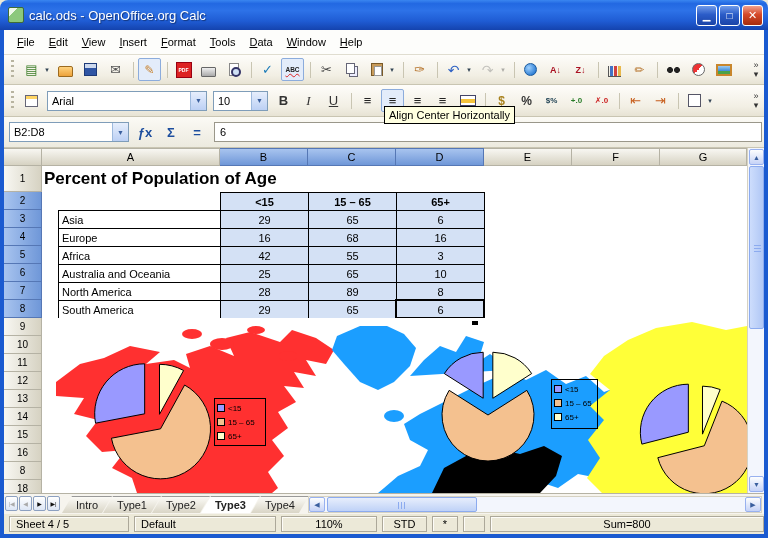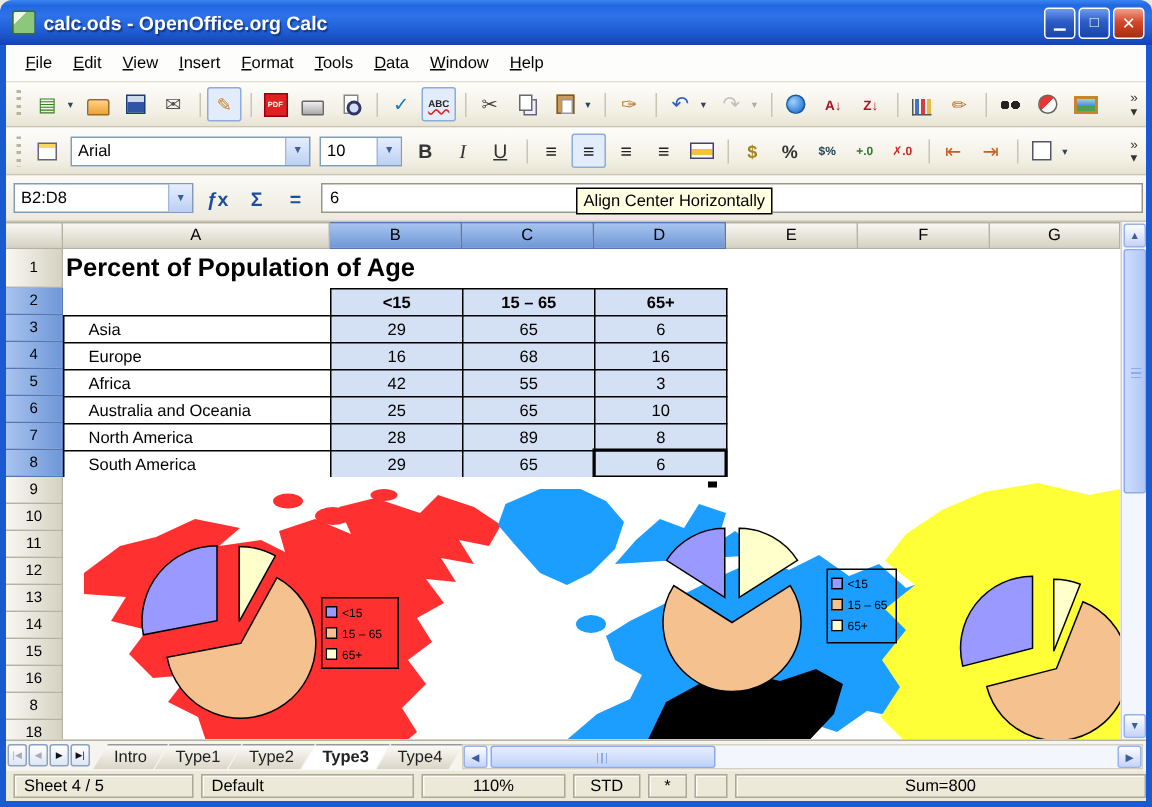--- a/index.html
+++ b/index.html
@@ -5,21 +5,21 @@
   * { margin:0; padding:0; box-sizing:border-box; }
   html,body { width:768px; height:538px; font-family:"Liberation Sans","DejaVu Sans",sans-serif; }
   .win { position:relative; width:768px; height:538px; background:#ece9d8; overflow:hidden; }
 
   
   .titlebar { position:absolute; left:0; top:0; width:768px; height:30px;
     background:linear-gradient(180deg,#3a86f0 0%,#2268e2 12%,#2d72e8 35%,#1f5cd4 70%,#1443ae 100%);
     border-radius:8px 8px 0 0; display:flex; align-items:center; padding:0 5px; }
   .app-icon { width:16px; height:16px; margin:0 5px 0 3px;
     background:linear-gradient(135deg,#eef8ea 0 30%,#8cc87c 30%); border:1px solid #3f6b38; border-radius:2px; }
-  .title-text { color:#fff; font-weight:bold; font-size:13px; text-shadow:1px 1px 1px #12347a; flex:1; }
+  .title-text { color:#fff; font-weight:normal; font-size:13px; text-shadow:1px 1px 1px #12347a; flex:1; }
   .winbtns { display:flex; gap:2px; }
   .wbtn { width:21px; height:21px; border:1px solid #fff; border-radius:3px; color:#fff; font-size:10px;
     display:flex; align-items:center; justify-content:center;
     background:linear-gradient(#6f9bea,#2b5cc8 45%,#1a44a8); }
   .wbtn.close { background:linear-gradient(#f0a08c,#d6492a 45%,#a62c0e); font-size:11px; font-weight:bold; }
   .b-left,.b-right,.b-bottom { position:absolute; background:#1a5ad0; }
   .b-left { left:0; top:30px; width:4px; height:504px; }
   .b-right { left:764px; top:30px; width:4px; height:504px; }
   .b-bottom { left:0; top:534px; width:768px; height:4px; }
 
@@ -91,21 +91,21 @@
   .combo input { border:0; outline:0; font-size:11px; padding-left:4px; width:100%; font-family:inherit; }
   .combo .cbtn { width:16px; height:18px; background:linear-gradient(#e6eefc,#bcd0f4); border-left:1px solid #9db9dd; color:#3a5f9e; font-size:7px; display:flex; align-items:center; justify-content:center; flex:none; }
   .combo.font { width:160px; } .combo.size { width:55px; }
 
   
   .formulabar { position:absolute; left:4px; top:117px; width:760px; height:31px;
     background:linear-gradient(#fbfaf5,#eceadf); border-bottom:1px solid #c9c5b2; display:flex; align-items:center; padding:0 2px; }
   .namebox { width:120px; height:20px; }
   .fico { width:22px; height:20px; display:flex; align-items:center; justify-content:center; color:#1d4e9e; font-size:13px; font-weight:bold; margin:0 2px; }
   .inputline { flex:1; height:20px; background:#fff; border:1px solid #9a978a; font-size:11px; padding-left:5px; display:flex; align-items:center; margin-left:4px; }
-  .tooltip { position:absolute; left:384px; top:125px; height:18px; background:#ffffe1; border:1px solid #000;
+  .tooltip { position:absolute; left:384px; top:106px; height:18px; background:#ffffe1; border:1px solid #000;
     font-size:11px; padding:1px 4px; white-space:nowrap; z-index:50; display:flex; align-items:center; }
 
   
   .grid { position:absolute; left:4px; top:148px; width:760px; height:345px; background:#fff; }
   .corner { position:absolute; left:0; top:0; width:38px; height:18px;
     background:linear-gradient(#f8f7f2,#d6d2c2); border:1px solid #b5b2a4; border-left:0; }
   .colheads { position:absolute; left:38px; top:0; height:18px; display:flex; }
   .colh { height:18px; background:linear-gradient(#f8f7f2,#d6d2c2); border:1px solid #b5b2a4; border-left:0;
     font-size:11px; display:flex; align-items:center; justify-content:center; color:#000; }
   .colh:nth-child(1){ width:178px; }
@@ -116,21 +116,21 @@
   .rowh { width:38px; height:18px; background:linear-gradient(90deg,#f8f7f2,#d6d2c2); border:1px solid #b5b2a4; border-top:0; border-left:0;
     font-size:10px; display:flex; align-items:center; justify-content:center; }
   .rowh:nth-child(1){ height:26px; }
   .rowh:nth-child(n+2):nth-child(-n+8){ background:linear-gradient(90deg,#a8c4ef,#6f97d8); border-color:#5577b5; }
   .body { position:absolute; left:38px; top:18px; width:705px; height:327px; overflow:hidden; background:#fff; }
   .sheet-title { position:absolute; left:2px; top:3px; font-size:17px; font-weight:bold; color:#000; white-space:nowrap; }
   .cell { position:absolute; border-top:1px solid #000; border-left:1px solid #000; font-size:11px;
     display:flex; align-items:center; background:#fff; }
   .cell.hdr { background:#d4e1f5; font-weight:bold; justify-content:center; }
   .cell.val { background:#d4e1f5; justify-content:center; }
-  .cell.region { padding-left:16px; }
+  .cell.region { padding-left:3px;margin-left:16px; }
   .cell.rt { border-right:1px solid #000; }
   .cell.bt { border-bottom:1px solid #000; }
   .active-cell { position:absolute; left:353px; top:133px; width:90px; height:20px; border:2px solid #000; }
 
   
   .chart { position:absolute; left:0; top:152px; width:705px; height:175px; background:#fff; }
   .legend { position:absolute; border:1px solid #000; padding:2px 2px; background:transparent; }
   .leg1 { left:172px; top:80px; width:52px; height:48px; }
   .leg2 { left:509px; top:61px; width:47px; height:50px; }
   .lrow { display:flex; align-items:center; height:14px; }

